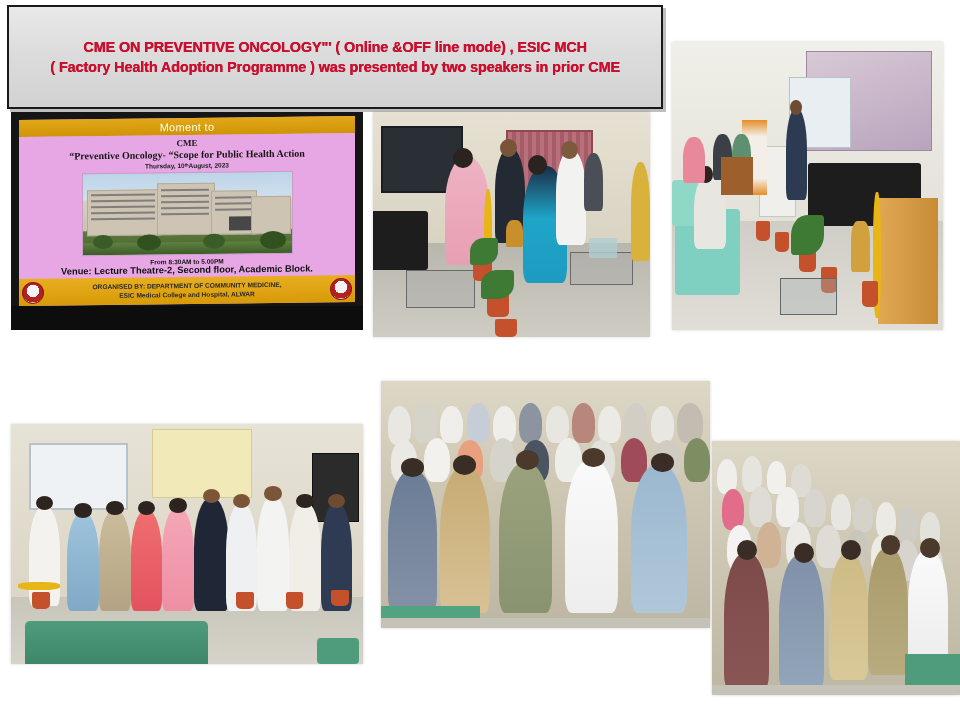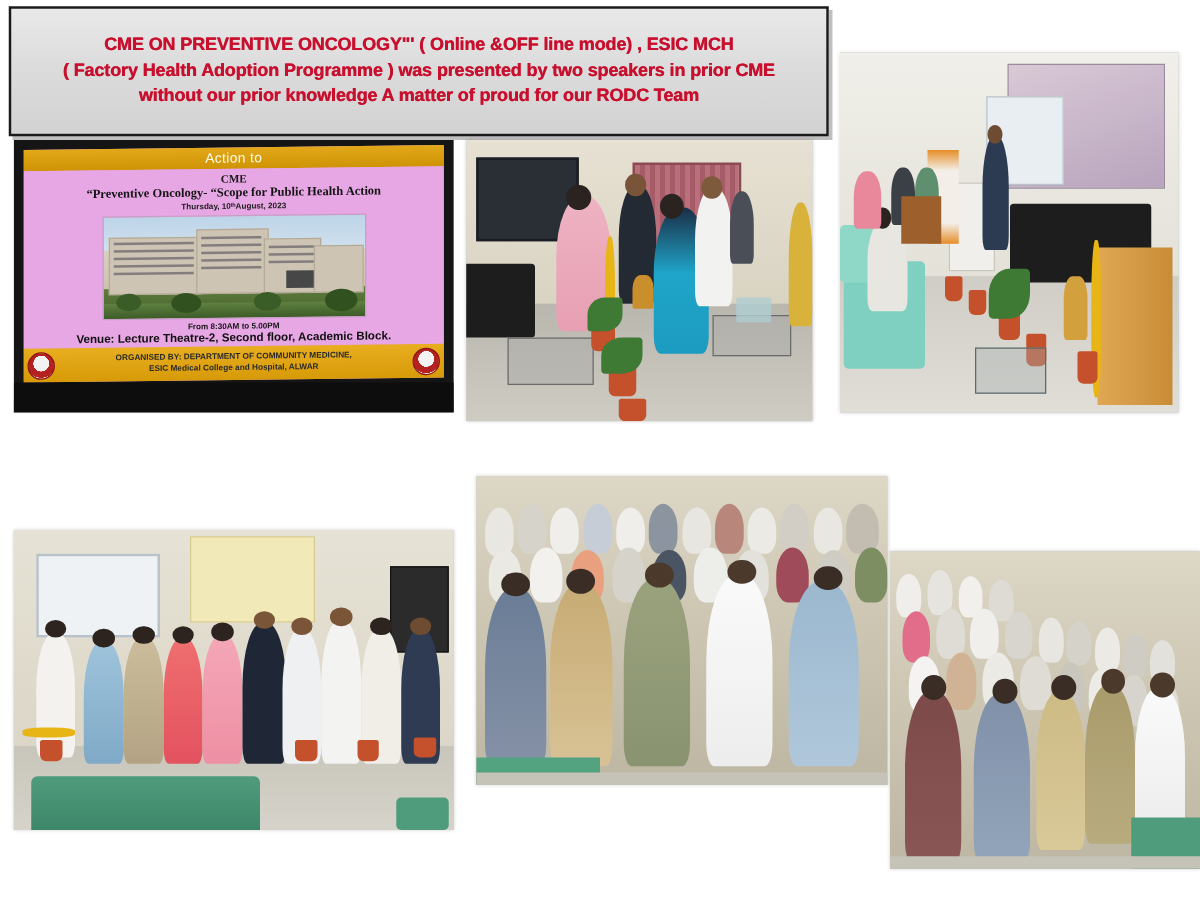--- a/index.html
+++ b/index.html
@@ -173,32 +173,31 @@
   
   .nosel{user-select:none;}
 </style>
 </head>
 <body class="nosel">
 
 <div id="title-box" class="softshadow">
   <div id="title-text">
     <span class="ln">CME   ON   PREVENTIVE ONCOLOGY"' ( Online &amp;OFF line mode) , ESIC MCH</span>
     <span class="ln">( Factory Health Adoption Programme ) was presented by two speakers in prior CME</span>
-    <span class="ln">without our prior knowledge  A matter of proud for our RODC Team</span>
   </div>
 </div>
 
 <div class="photo" id="photo-slide">
   <div class="tvbezel"></div>
   <div class="wallbelow"></div>
 
   <div class="screen">
 
     <div class="slide-band-top">
-      <span>Action to</span>
+      <span>Moment to</span>
     </div>
 
     <div class="slidebody">
       <div class="s-cme">CME</div>
       <div class="s-topic">“Preventive Oncology- “Scope for Public Health Action</div>
       <div class="s-date">Thursday, 10ᵗʰAugust, 2023</div>
 
       <div class="s-building">
         <div class="blk" style="left:4px;top:16px;width:72px;height:44px;"></div>
         <div class="blk" style="left:74px;top:10px;width:56px;height:50px;"></div>

